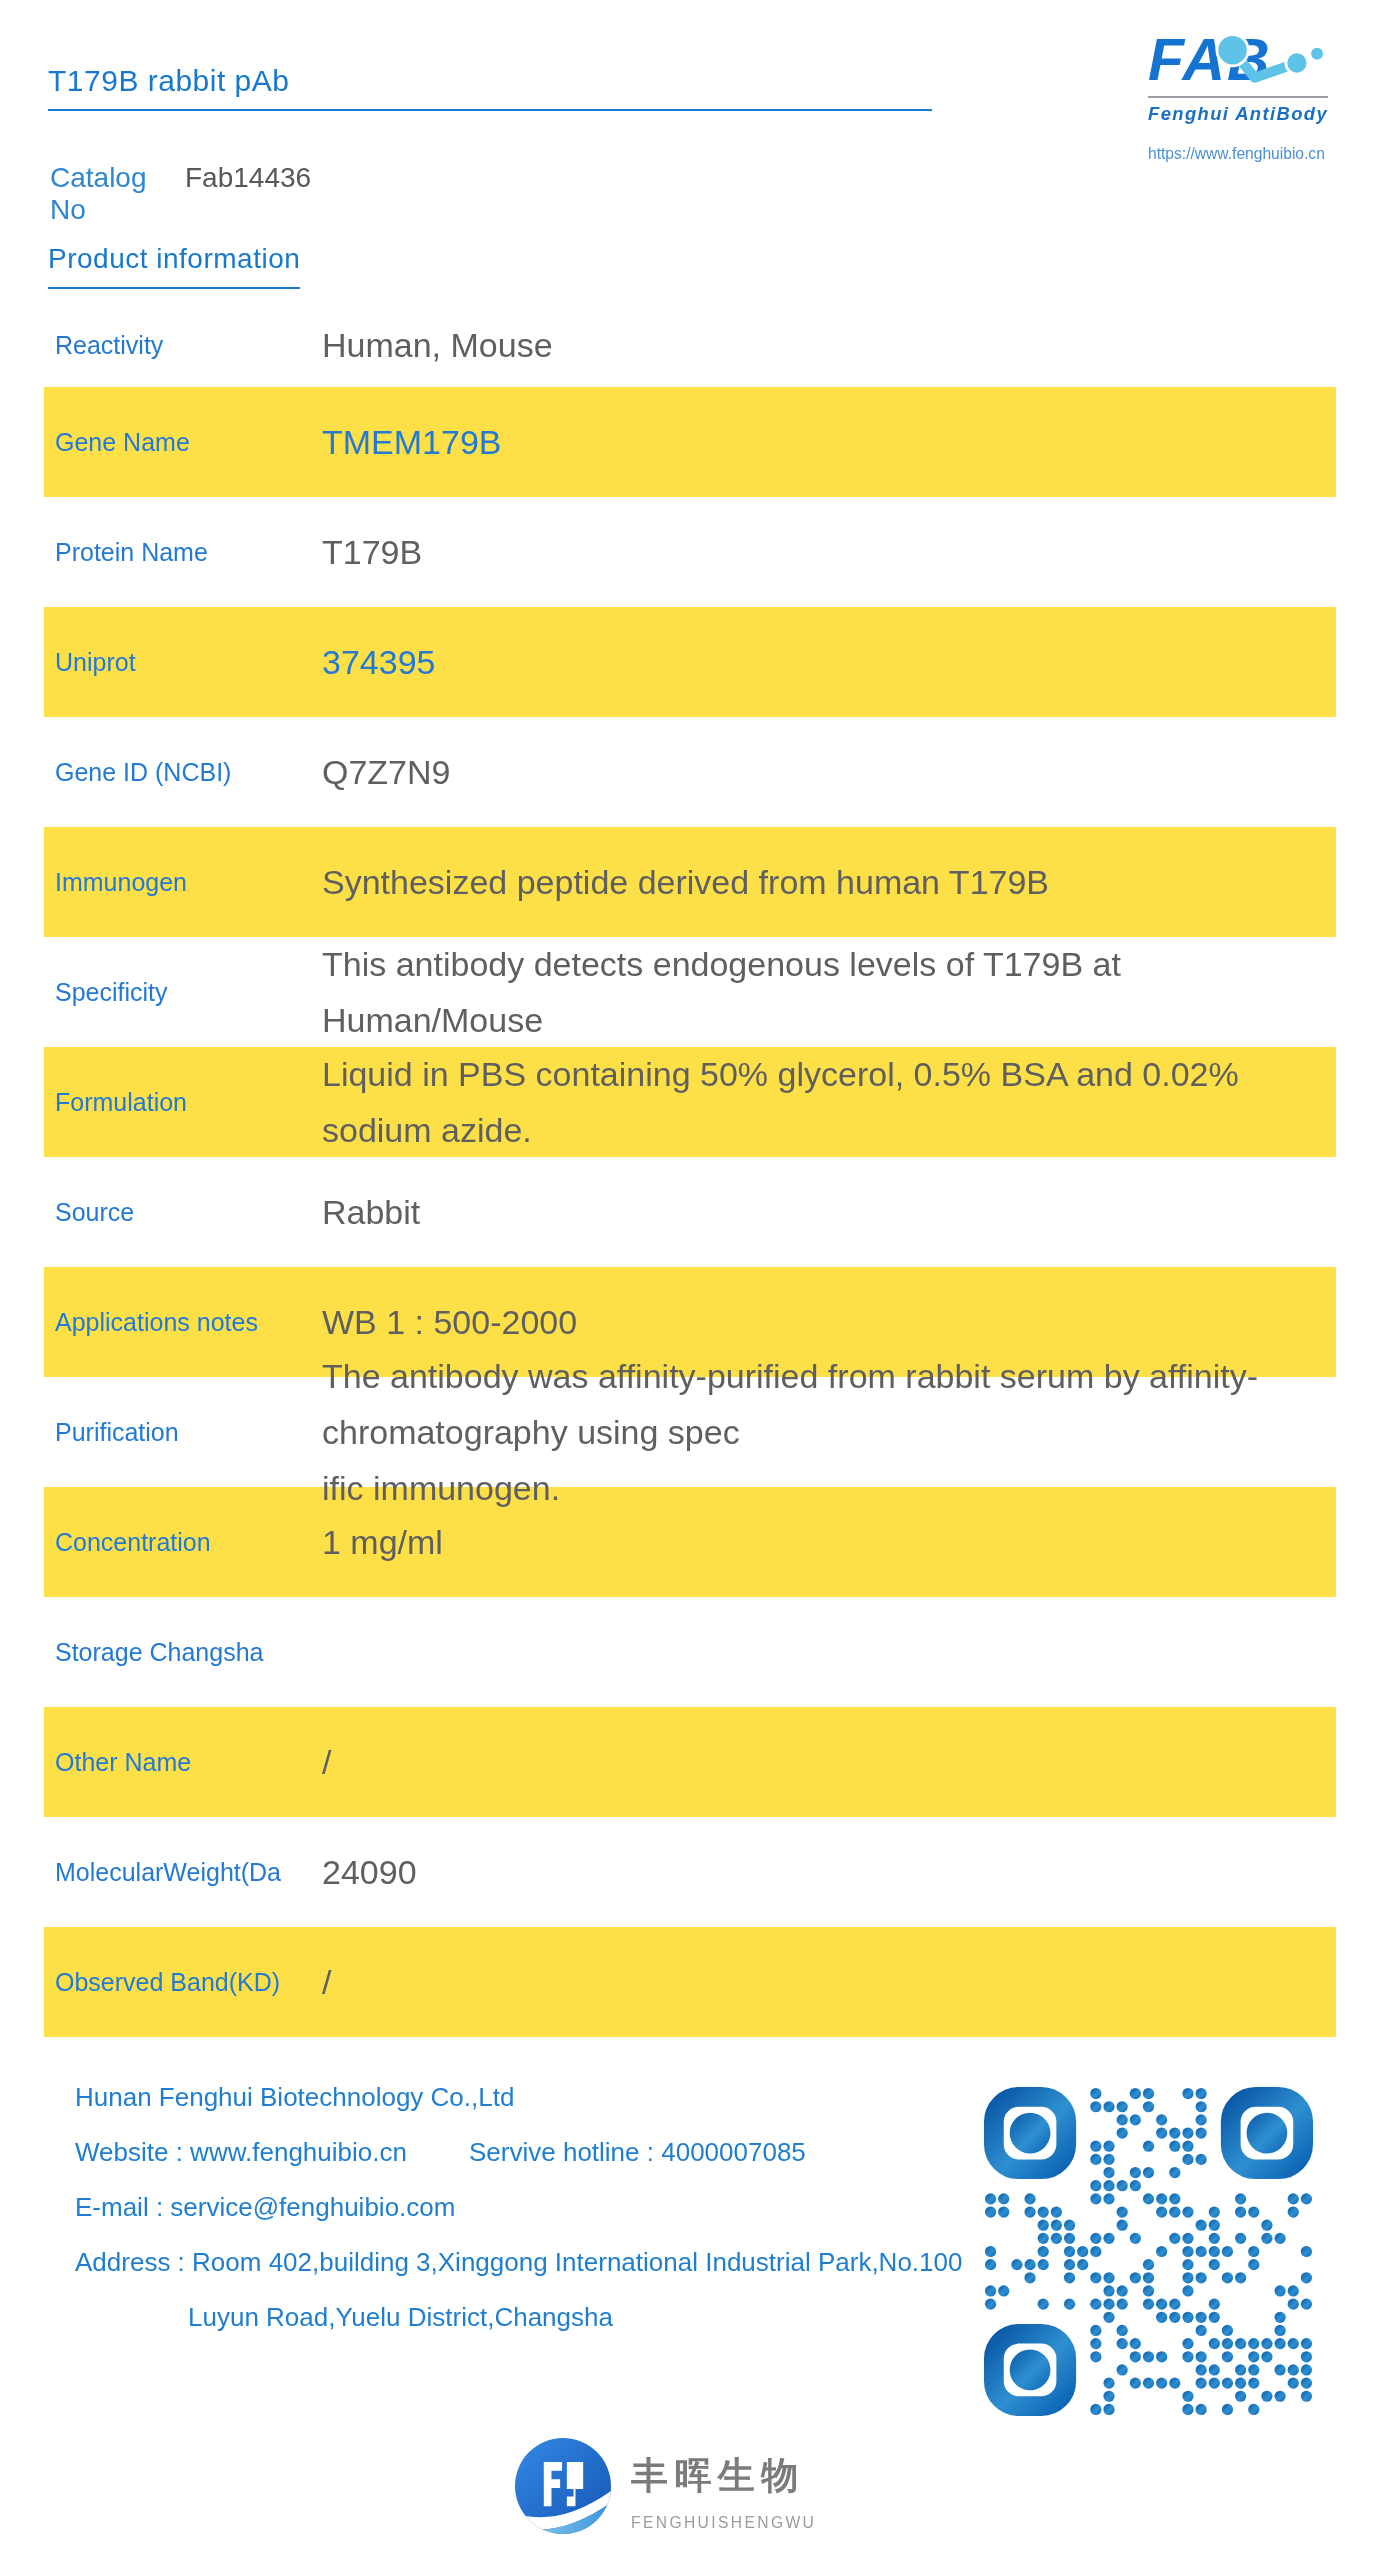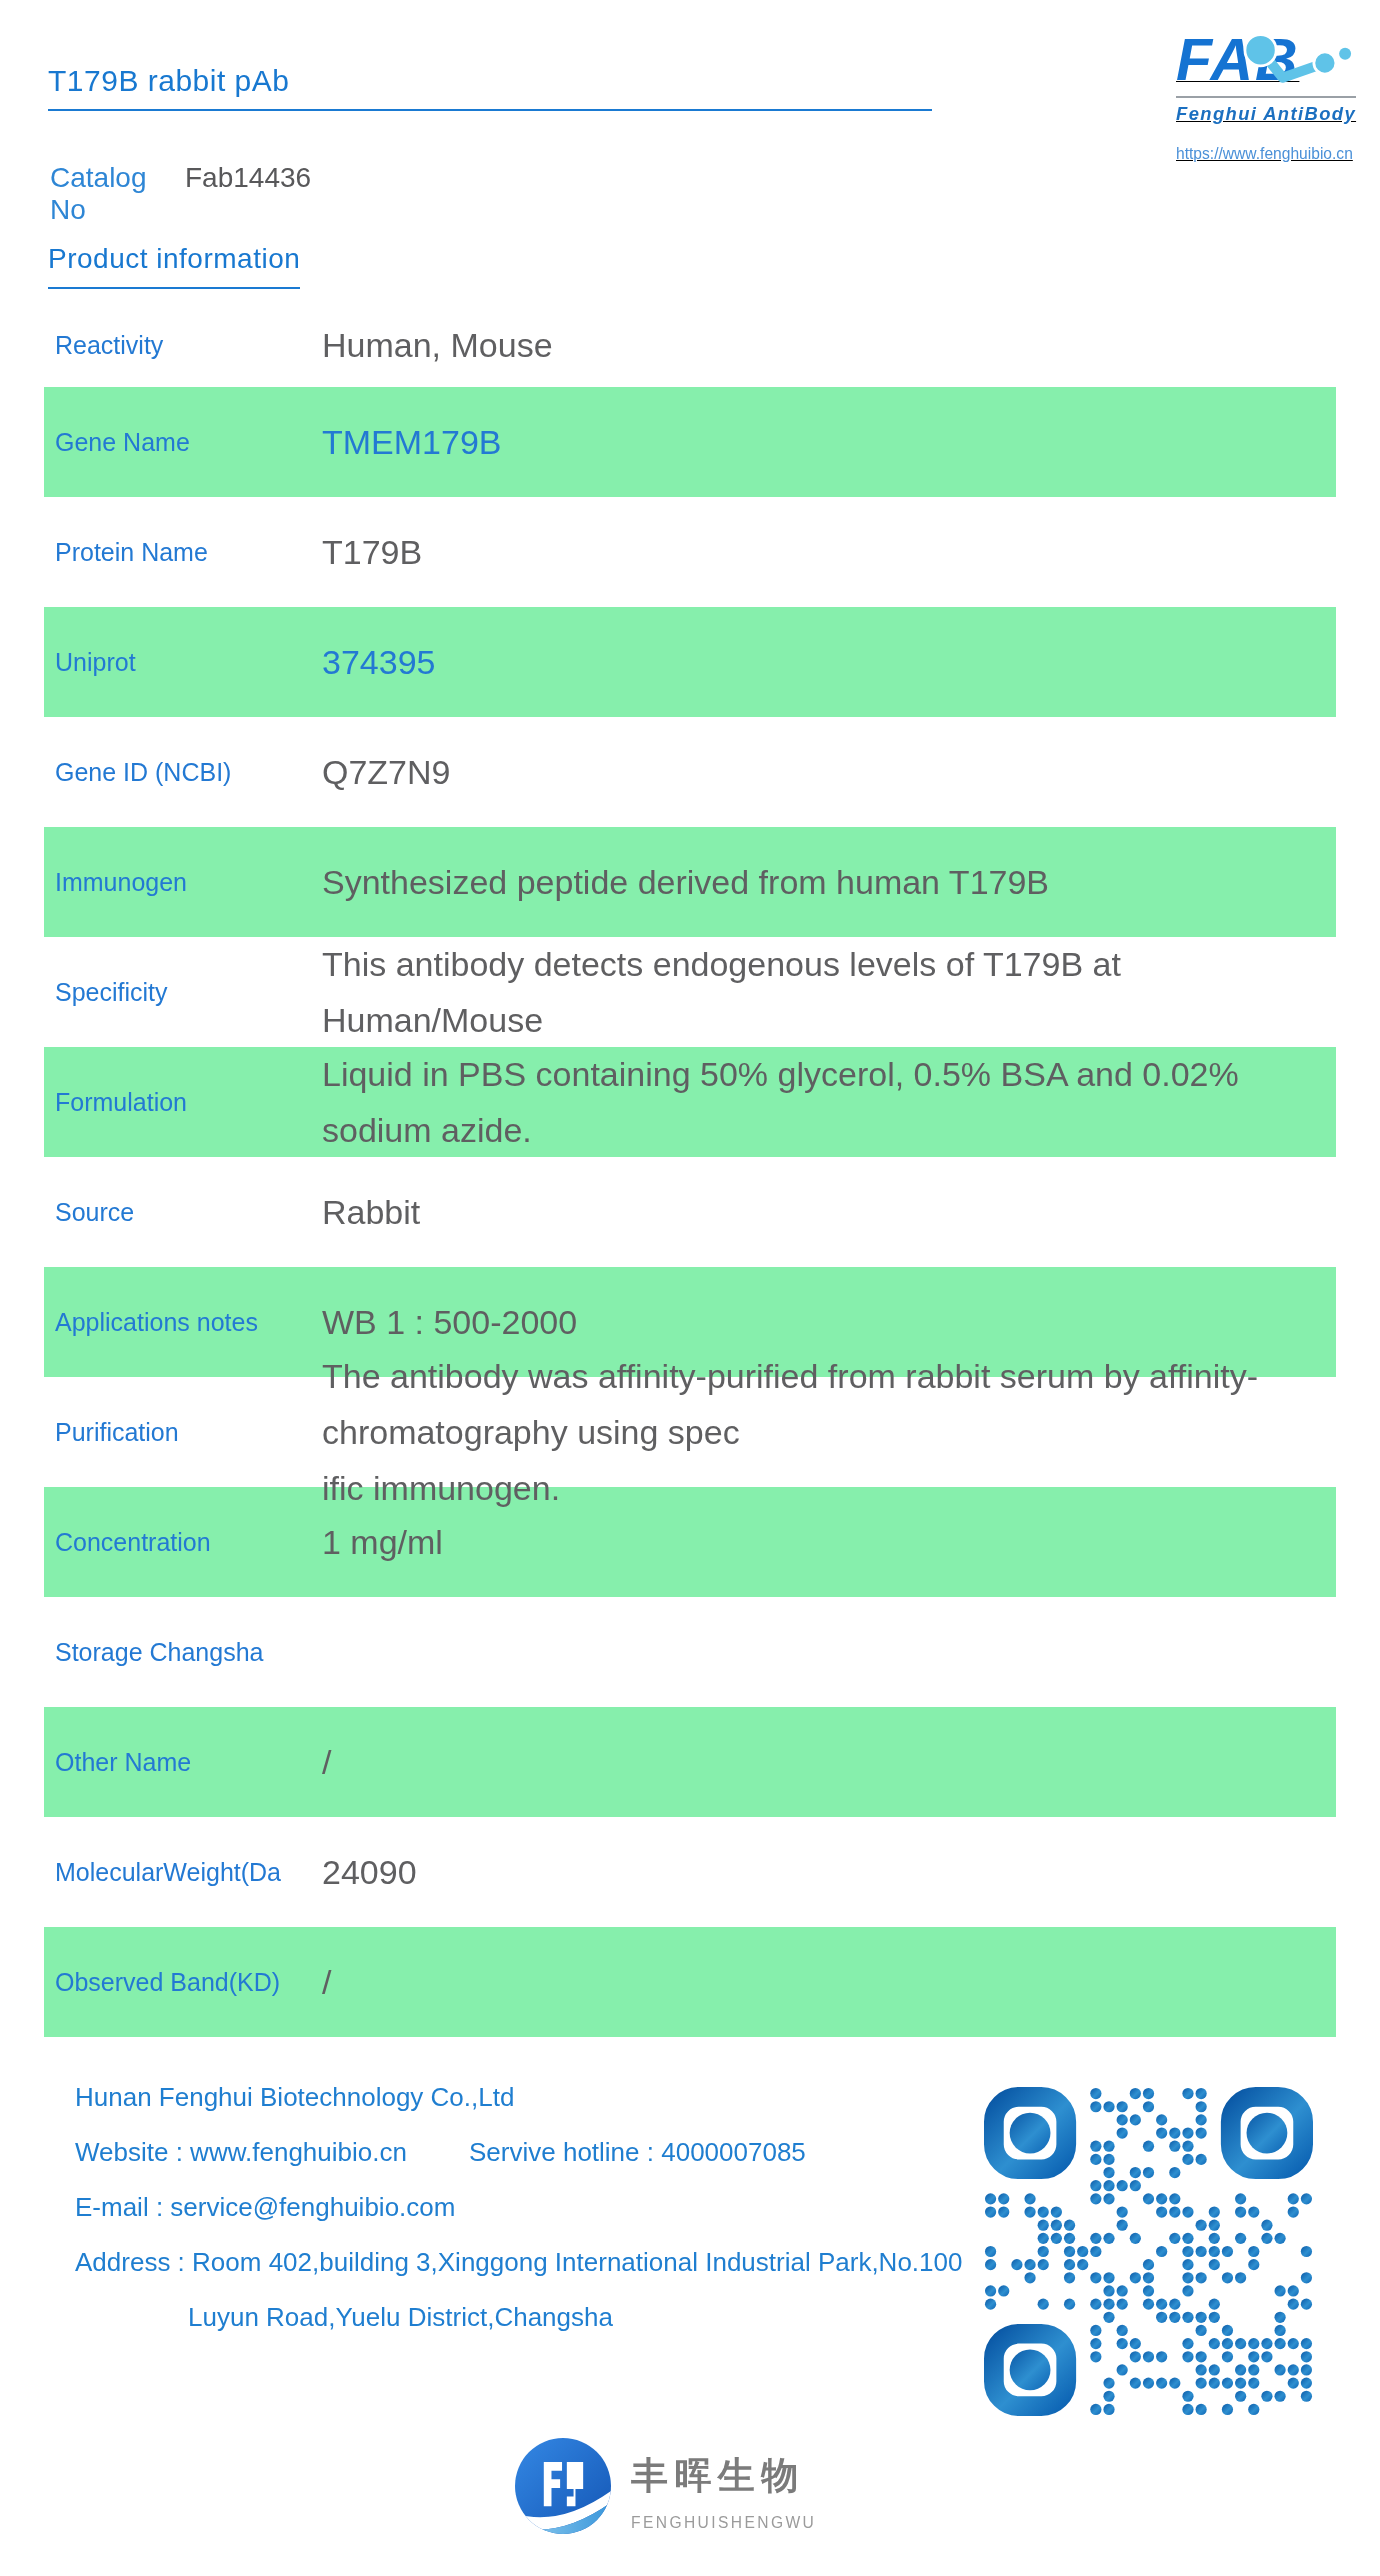--- a/index.html
+++ b/index.html
@@ -4,39 +4,39 @@
 <style>
   * { margin:0; padding:0; box-sizing:border-box; }
   html,body { background:#ffffff; }
   body { font-family:"Liberation Sans","DejaVu Sans",sans-serif; }
   .page { position:relative; width:1380px; height:2576px; background:#ffffff; overflow:hidden; }
 
   
   .title { position:absolute; left:48px; top:64px; font-size:30px; color:#1878d0; letter-spacing:0.5px; }
   .title-rule { position:absolute; left:48px; top:109px; width:884px; height:1.8px; background:#1a7ad2; }
 
-  .logo-block { position:absolute; left:1176px; top:31px; width:193px;text-decoration:underline; }
+  .logo-block { position:absolute; left:1148px; top:31px; width:193px; }
   .fab-word-wrap { position:relative; height:63px; }
   .fab-word { font-size:59px; line-height:59px; font-weight:bold; font-style:italic; color:#1573d2; letter-spacing:1.8px; }
   .molecule { position:absolute; left:0; top:-5.5px; width:193px; height:74px; pointer-events:none; }
   .logo-divider { width:180px; height:1.8px; background:#9aa0a6; margin-top:1.8px; }
   .logo-tagline { margin-top:5.5px; font-size:18.4px; font-weight:bold; font-style:italic; color:#1b6fc0; letter-spacing:1.4px; white-space:nowrap; }
   .logo-url { margin-top:20px; font-size:15.6px; color:#4a90d8; white-space:nowrap; }
 
   .catalog { position:absolute; left:50px; top:162px; display:flex; font-size:28px; }
   .catalog-label { color:#2e86d5; width:135px; }
   .catalog-value { color:#58585a; }
 
   .section-head { position:absolute; left:48px; top:243px; font-size:28px; color:#1878d0; padding-bottom:12px; border-bottom:2.8px solid #1a7ad2; letter-spacing:0.5px; }
 
   
   .info-table { position:absolute; left:44px; top:304px; width:1292px; }
   .row { display:flex; align-items:center; height:110px; background:#ffffff; }
   .row:first-child { height:83px; }
-  .row.shaded { background:#86efac; }
+  .row.shaded { background:#fde047; }
   .row-label { flex:0 0 278px; width:278px; padding-left:11px; font-size:25px; color:#2379d3; }
   .row-value { font-size:34px; color:#5f5f61; white-space:pre-line; line-height:1.65; width:994px; }
   .row-value.blue { color:#2379d3; }
 
   
   .footer { position:absolute; left:75px; top:2070px; width:911px; }
   .f-line { position:relative; height:55px; display:flex; align-items:center; font-size:26px; color:#1f7ed0; white-space:nowrap; }
   .f-hotline { position:absolute; left:394px; }
   .f-indent { padding-left:113px; }
 

